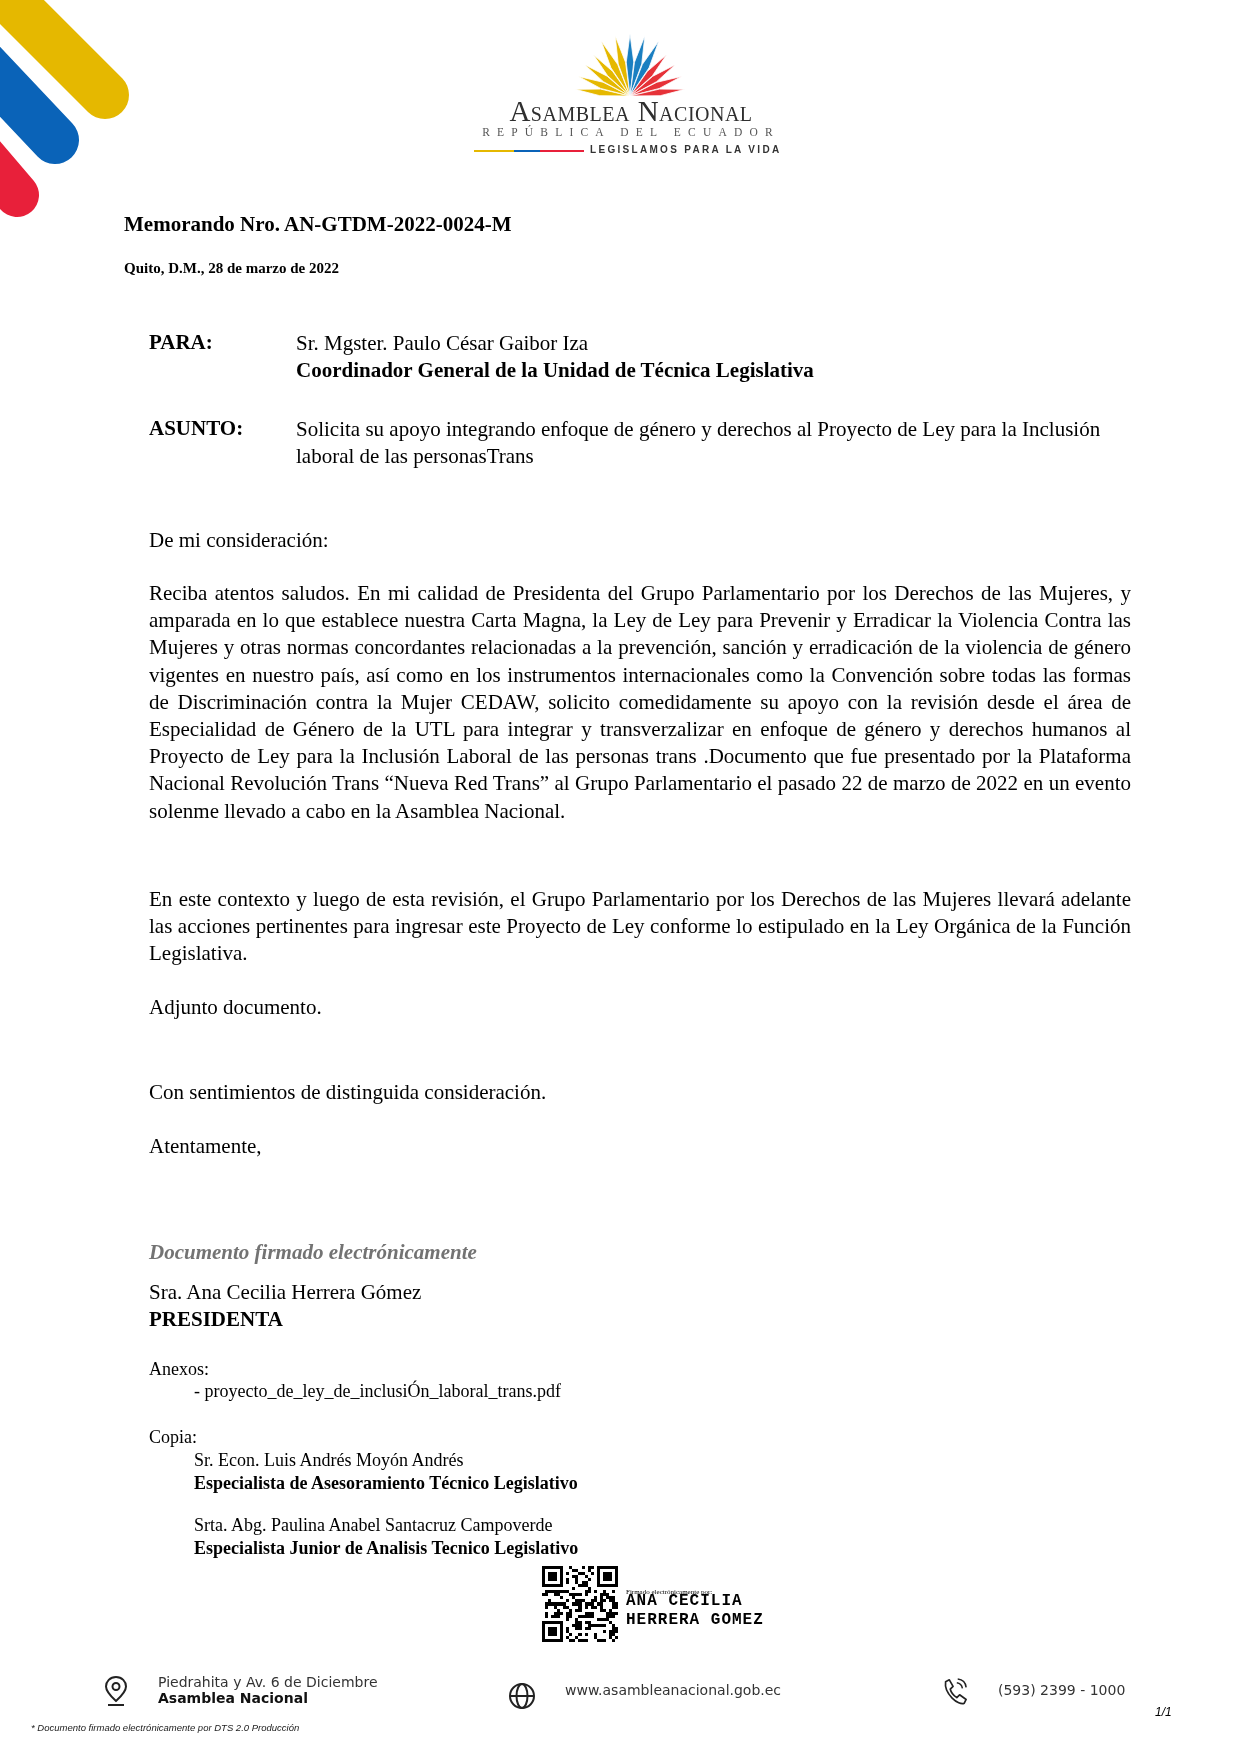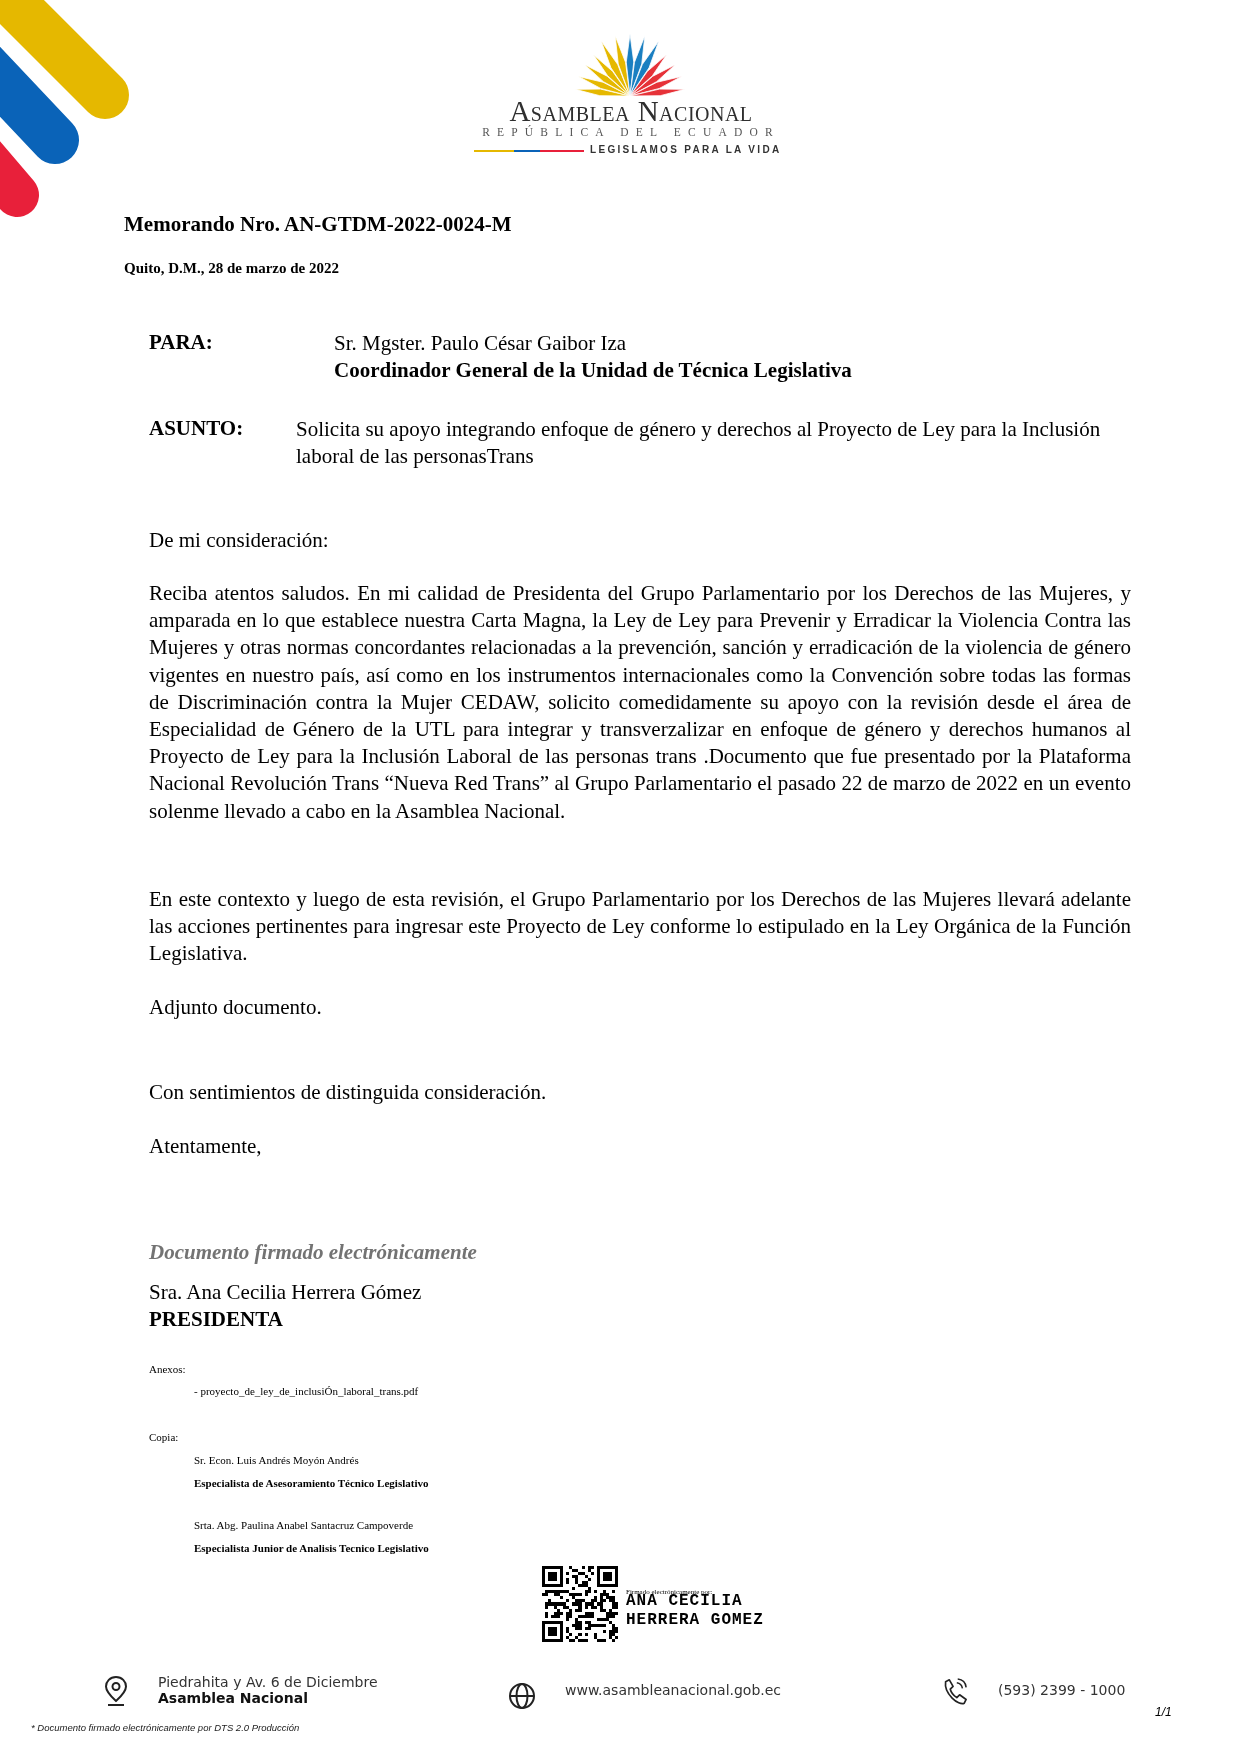--- a/index.html
+++ b/index.html
@@ -15,37 +15,37 @@
   .logo-sub { position: absolute; left: 476px; top: 126px; width: 310px; text-align: center; font-family: "Liberation Serif", serif; font-size: 11.5px; letter-spacing: 7.2px; color: #555; }
   .logo-motto { position: absolute; left: 590px; top: 144px; font-family: "Liberation Sans", sans-serif; font-size: 10px; letter-spacing: 2.3px; font-weight: bold; color: #333; }
   .motto-line { position: absolute; top: 150px; height: 2px; }
 
   .memo-nro { left: 124px; top: 212px; font-size: 21px; font-weight: bold; }
   .memo-date { left: 124px; top: 260px; font-size: 15px; font-weight: bold; }
 
   .lbl { font-size: 21px; font-weight: bold; }
   .val { font-size: 21px; line-height: 27px; }
   .para-lbl { left: 149px; top: 330px; }
-  .para-val { left: 296px; top: 330px; margin-left: 38px; }
+  .para-val { left: 296px; top: 330px; }
   .asunto-lbl { left: 149px; top: 416px; }
   .asunto-val { left: 296px; top: 416px; width: 820px; }
 
   .body-text { left: 149px; width: 982px; font-size: 21px; line-height: 27.2px; text-align: justify; }
   .greet { top: 527px; }
   .p1 { top: 580px; }
   .p2 { top: 886px; }
   .p3 { top: 994px; }
   .closing { top: 1079px; }
   .atte { top: 1133px; }
 
   .signed-note { left: 149px; top: 1240px; font-size: 21px; font-weight: bold; font-style: italic; color: #737373; }
   .signer-name { left: 149px; top: 1280px; font-size: 21px; }
   .signer-role { left: 149px; top: 1307px; font-size: 21px; font-weight: bold; }
 
-  .small { font-size: 11px; line-height: 21px; }
+  .small { font-size: 18px; line-height: 21px; }
   .anexos-lbl { left: 149px; top: 1359px; }
   .anexos-item { left: 194px; top: 1381px; }
   .copia-lbl { left: 149px; top: 1427px; }
   .copia1-name { left: 194px; top: 1450px; }
   .copia1-role { left: 194px; top: 1473px; font-weight: bold; }
   .copia2-name { left: 194px; top: 1515px; }
   .copia2-role { left: 194px; top: 1538px; font-weight: bold; }
 
   .qr { left: 542px; top: 1566px; width: 76px; height: 76px; }
   .sig-caption { left: 626px; top: 1580px; font-family: Liberation Serif, serif; font-size: 7px; margin-top: 8px; }

